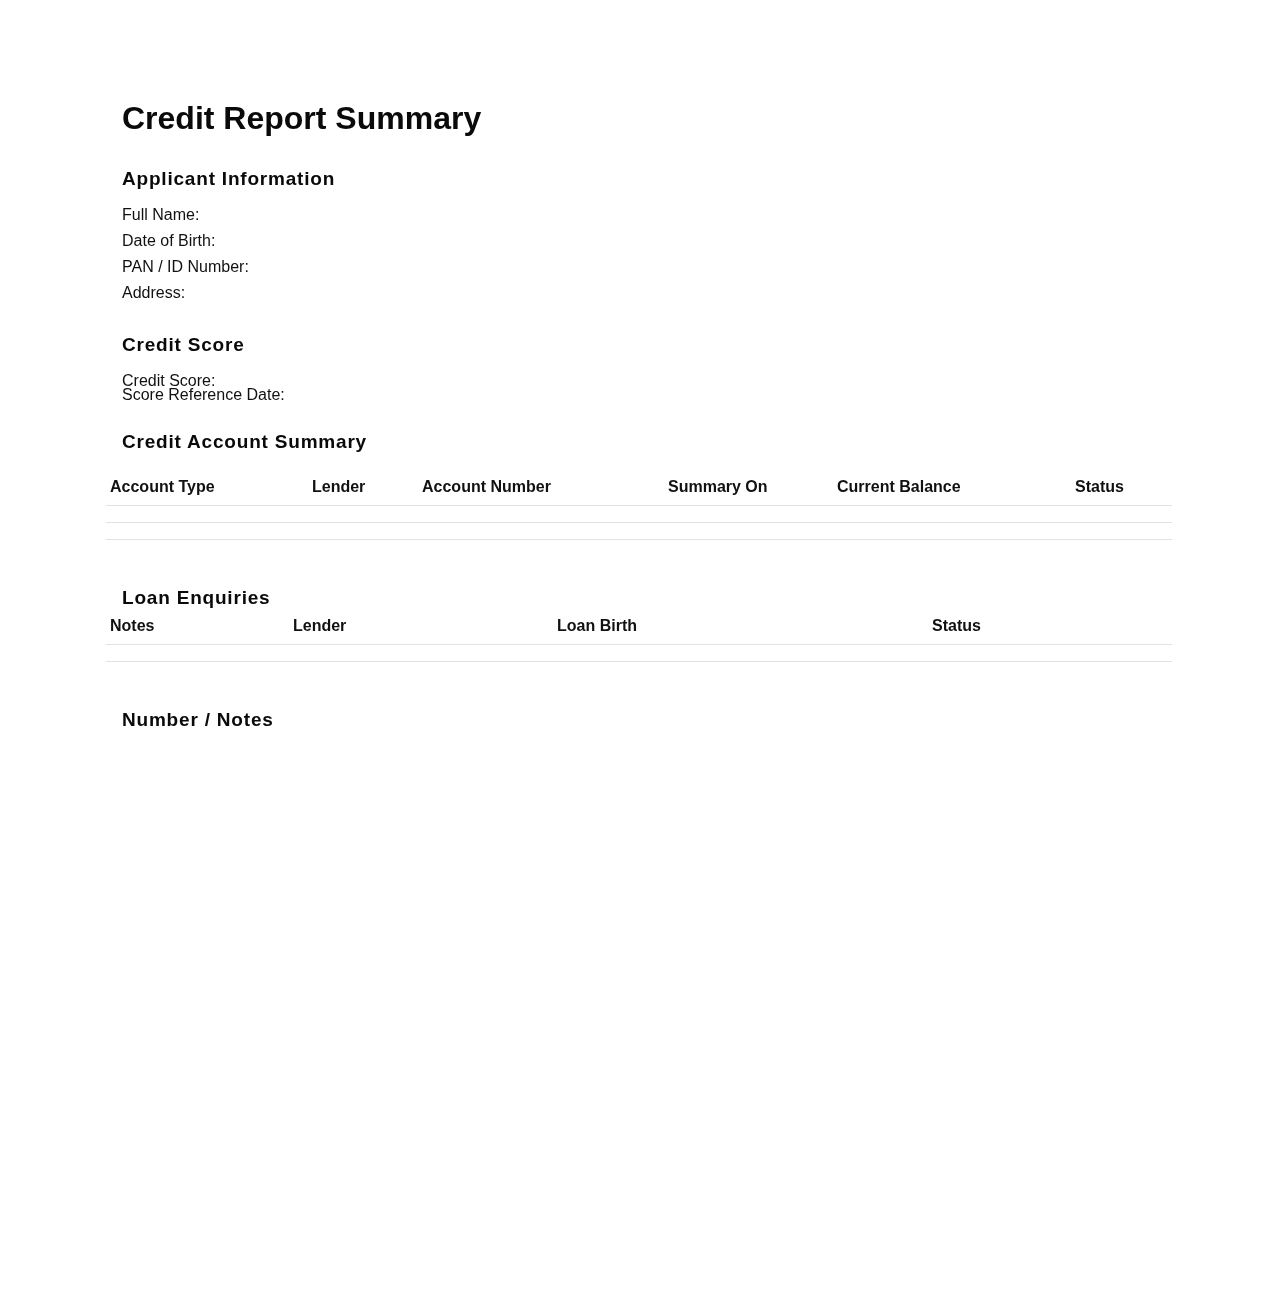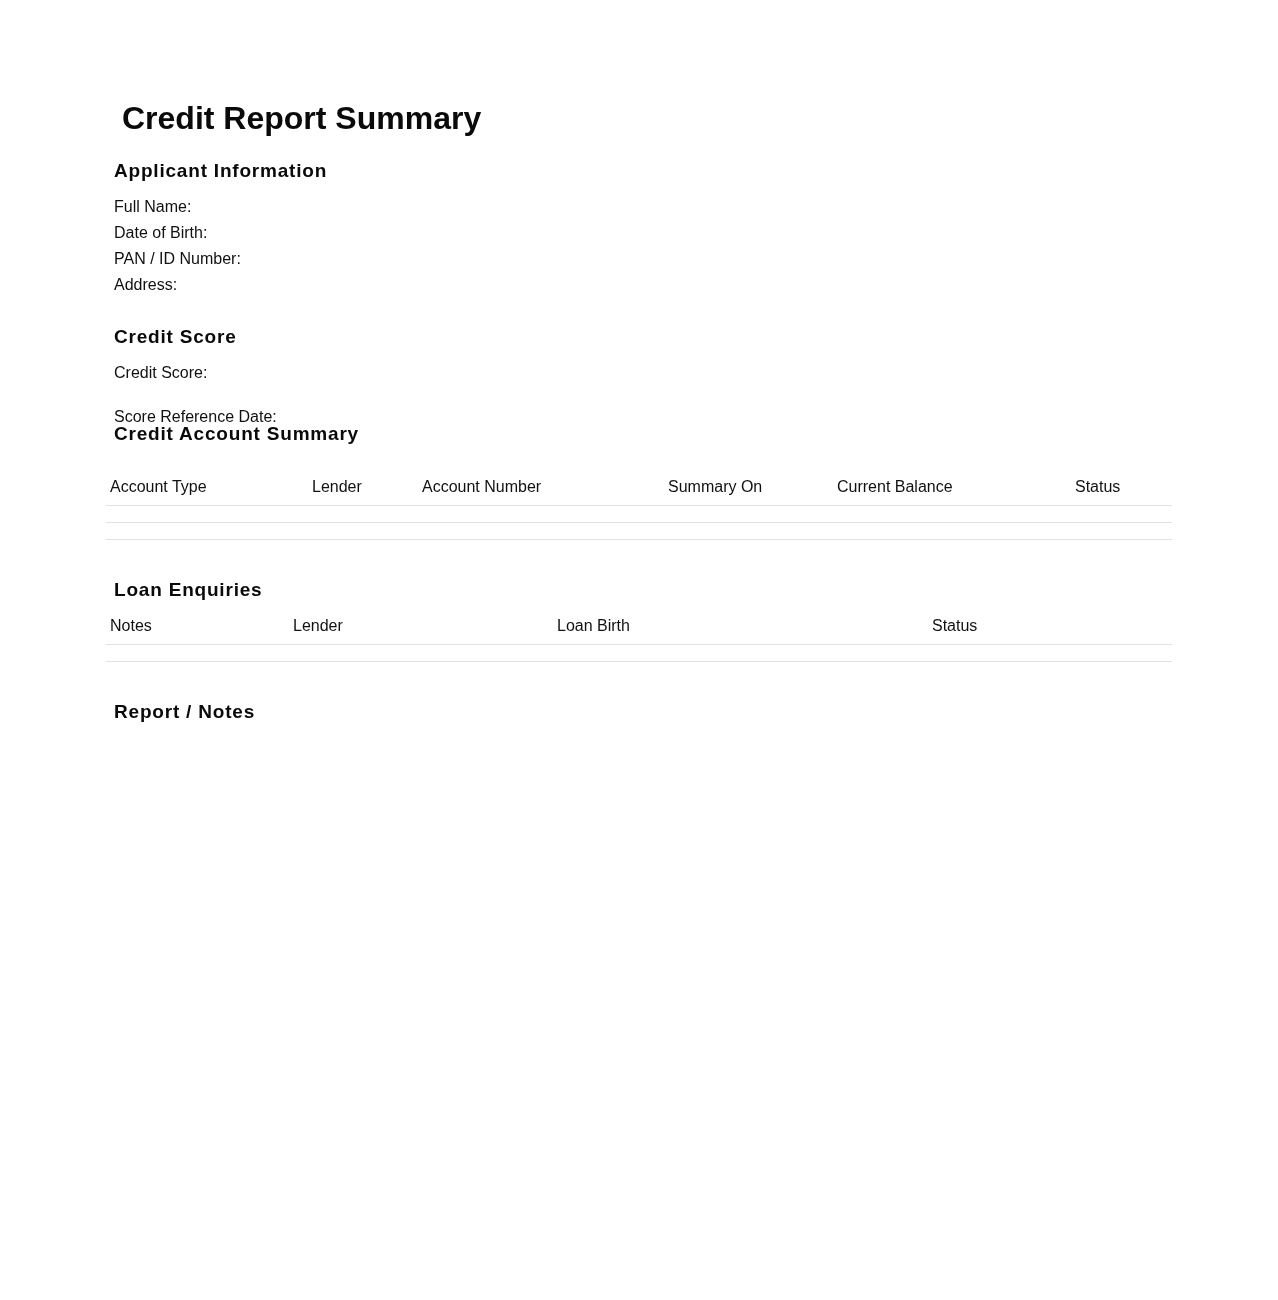--- a/index.html
+++ b/index.html
@@ -6,33 +6,33 @@
   body {
     width: 1278px; height: 1300px; position: relative;
     font-family: "Liberation Sans", sans-serif; color: #111111;
   }
   .page { position: absolute; left: 106px; top: 0; width: 1066px; }
   h1 {
     position: absolute; left: 0; top: 82px; margin: 16px;
     font-size: 32px; font-weight: bold; line-height: 40px; color: #0a0a0a;
   }
   h2 {
-    position: absolute; left: 0; margin: 8px;
+    position: absolute; left: 0; margin: 16px;
     font-size: 19px; font-weight: bold; line-height: 24px; letter-spacing: 0.8px; color: #0a0a0a;
   }
   .field {
-    position: absolute; left: 0; margin: 8px;
+    position: absolute; left: 0; margin: 16px;
     font-size: 16px; line-height: 20px; color: #111;
   }
   table {
     position: absolute; left: 0; width: 1066px;
     border-collapse: collapse; table-layout: fixed;
   }
   th {
-    text-align: left; font-size: 16px; font-weight: normal; color: #111;
+    text-align: left; font-size: 16px; font-weight: bold; color: #111;
     padding: 0 0 0 4px; height: 36px; line-height: 36px; vertical-align: middle;
     border-bottom: 1px solid #e2e2e2;
   }
   td { height: 16px; padding: 0; border-bottom: 1px solid #e2e2e2; }
 </style>
 </head>
 <body>
 
 <div class="page">
 
@@ -54,21 +54,21 @@
   <div class="field" style="top:267px">
     <span>Address:</span>
     <span></span>
   </div>
 
   <h2 style="top:317px">Credit Score</h2>
   <div class="field" style="top:355px">
     <span>Credit Score:</span>
     <span></span>
   </div>
-  <div class="field" style="top:399px">
+  <div class="field" style="top:369px">
     <span>Score Reference Date:</span>
     <span></span>
   </div>
 
   <h2 style="top:414px">Credit Account Summary</h2>
   <table style="top:469px">
     <colgroup>
       <col style="width:202px">
         <col style="width:110px">
         <col style="width:246px">
@@ -125,16 +125,16 @@
     <tbody>
       <tr>
         <td></td>
         <td></td>
         <td></td>
         <td></td>
       </tr>
     </tbody>
   </table>
 
-  <h2 style="top:692px">Report / Notes</h2>
+  <h2 style="top:692px">Number / Notes</h2>
   <div class="field" style="top:730px"></div>
 
 </div>
 
 </body></html>

